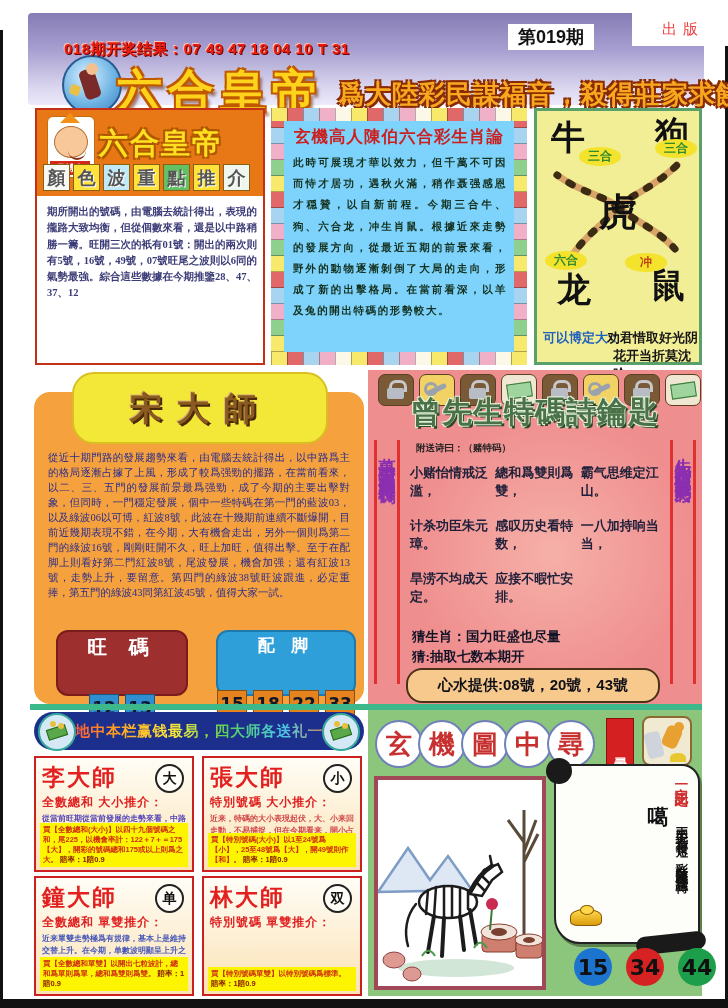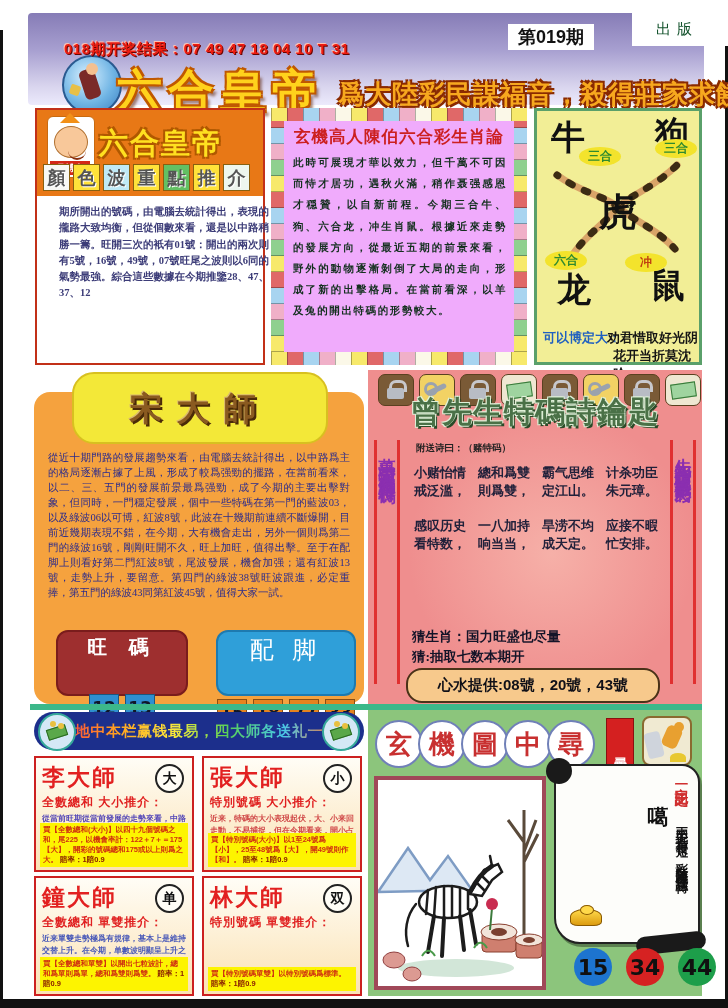--- a/index.html
+++ b/index.html
@@ -8,21 +8,21 @@
   .abs{position:absolute;}
   .edge{position:absolute;background:#111;}
   
   #banner{left:28px;top:13px;width:676px;height:92px;border-radius:4px;
     background:linear-gradient(180deg,#867cb6 0%,#a79fd0 40%,#d9d5ee 80%,#eceafc 100%);}
   .result-text{left:36px;top:27px;font-size:15px;font-weight:bold;color:#ee1c10;letter-spacing:.5px;
     text-shadow:1px 1px 0 #6a0400,-1px -1px 0 #ffc0b0;white-space:nowrap;}
   .issue-box{left:508px;top:24px;width:86px;height:26px;background:#fff;display:flex;align-items:center;justify-content:center;
     font-size:18px;font-weight:bold;color:#111;}
   .publish-box{left:632px;top:12px;width:96px;height:34px;background:#fff;display:flex;align-items:center;
-    font-size:15px;color:#14532d;letter-spacing:6px;padding-left:24px;box-sizing:border-box;}
+    font-size:15px;color:#ef4444;letter-spacing:6px;padding-left:30px;box-sizing:border-box;}
   .mascot{left:34px;top:42px;width:56px;height:56px;border-radius:50%;
     background:radial-gradient(circle at 40% 35%,#d8f0ff 0%,#6fb4e4 55%,#3a7ec0 100%);
     border:2px solid #2a5a90;overflow:hidden;}
   .mascot .fig{position:absolute;left:18px;top:12px;width:16px;height:30px;background:#7a2a28;border-radius:5px;transform:rotate(-18deg);}
   .mascot .head{position:absolute;left:22px;top:6px;width:12px;height:12px;border-radius:50%;background:#f4c090;}
   .mascot .star{position:absolute;left:6px;top:28px;width:10px;height:10px;background:#e8c048;border-radius:2px;transform:rotate(20deg);}
   .main-title{left:88px;top:48px;font-size:46px;font-weight:bold;color:#ffd21c;letter-spacing:6px;white-space:nowrap;
     font-family:"Liberation Sans",sans-serif;
     text-shadow:-2px -2px 0 #c05800,2px -2px 0 #c05800,-2px 2px 0 #c05800,2px 2px 0 #c05800,4px 5px 3px rgba(90,30,0,.55);}
   .sub-title{left:310px;top:64px;font-size:26px;font-weight:bold;color:#f7a81e;letter-spacing:1px;white-space:nowrap;
@@ -37,28 +37,28 @@
   .doctor .band{position:absolute;left:2px;bottom:2px;width:40px;height:14px;background:#d42818;color:#fff;font-size:9px;
     display:flex;align-items:center;justify-content:center;font-weight:bold;}
   .brand-sm{position:absolute;left:62px;top:14px;font-size:29px;font-weight:bold;color:#ffe020;letter-spacing:2px;white-space:nowrap;
     text-shadow:-2px -2px 0 #b05800,2px -2px 0 #b05800,-2px 2px 0 #b05800,2px 2px 0 #b05800;}
   .charrow{position:absolute;left:6px;top:54px;display:flex;gap:3px;}
   .charrow .cb{width:27px;height:27px;display:flex;align-items:center;justify-content:center;font-size:18px;font-weight:bold;
     color:#555;border:1px solid #886010;box-sizing:border-box;text-shadow:1px 1px 0 #fff;}
   .cb0{background:#f8f8f4;} .cb1{background:#ffe23a;} .cb2{background:#bfe9f5;} .cb3{background:#ffe23a;}
   .cb4{background:#63c063;} .cb5{background:#ffe23a;} .cb6{background:#eef6ee;}
   .color-body{position:absolute;left:10px;top:94px;width:210px;font-family:"Liberation Serif",serif;font-weight:bold;
-    font-size:10.5px;line-height:1.55;color:#3c3c78;text-align:justify;margin-left:12px;}
+    font-size:10.5px;line-height:1.55;color:#3c3c78;text-align:justify;}
   .ballzone{position:absolute;left:0;top:278px;width:230px;height:84px;}
   .dball{position:absolute;border-radius:50%;}
   .mainball{position:absolute;border-radius:50%;display:flex;align-items:center;justify-content:center;
     font-size:25px;font-weight:bold;color:#101820;font-family:"DejaVu Sans",sans-serif;
     box-shadow:inset -4px -6px 10px rgba(0,0,0,.35),inset 4px 6px 8px rgba(255,255,255,.45);}
   
-  #zodiacTalk{left:271px;top:108px;width:256px;height:257px;background:#f0abfc;box-sizing:border-box;}
+  #zodiacTalk{left:271px;top:108px;width:256px;height:257px;background:#7dd3fc;box-sizing:border-box;}
   .tband{position:absolute;background:
      repeating-linear-gradient(90deg,rgba(0,0,0,.30) 0 1px,transparent 1px 16px),
      repeating-linear-gradient(90deg,#f7e96b 0 16px,#e06868 16px 32px,#a8d4f0 32px 48px,#f0b0c8 48px 64px,#fbf8e8 64px 80px);}
   .tbandv{position:absolute;background:
      repeating-linear-gradient(0deg,rgba(0,0,0,.30) 0 1px,transparent 1px 16px),
      repeating-linear-gradient(0deg,#f7e96b 0 16px,#8fd08f 16px 32px,#f0b0c8 32px 48px,#a8d4f0 48px 64px,#e06868 64px 80px);}
   .zt-title{position:absolute;left:0;top:18px;width:100%;text-align:center;font-size:16.5px;font-weight:bold;color:#cc2020;
     letter-spacing:1px;white-space:nowrap;}
   .zt-body{position:absolute;left:22px;top:44px;width:214px;font-size:10.5px;line-height:2.02;letter-spacing:1.6px;
     color:#14301f;font-weight:bold;font-family:"Liberation Serif",serif;text-align:justify;}
@@ -80,21 +80,21 @@
     text-shadow:2px 2px 0 #4a2a08,-1px -1px 0 #d8b870;}
   .song-sub{font-size:22px;font-weight:bold;color:#18a392;letter-spacing:2px;line-height:1.15;
     text-shadow:-1px -1px 0 #fff,1px -1px 0 #fff,-1px 1px 0 #fff,1px 1px 0 #fff,2px 2px 0 #0a5a50;}
   .song-body{position:absolute;left:14px;top:58px;width:302px;font-size:10.5px;line-height:1.43;color:#2b2b8c;
     font-weight:normal;font-family:"Liberation Serif",serif;text-align:justify;}
   .wangbox{position:absolute;left:22px;top:238px;width:128px;height:62px;background:#9e2f2f;border-radius:12px;
     border:2px solid #7a1c1c;display:flex;flex-direction:column;align-items:center;}
   .wangbox .lbl{font-size:20px;font-weight:bold;color:#fff;letter-spacing:8px;margin-top:2px;}
   .peibox{position:absolute;left:182px;top:238px;width:136px;height:62px;background:#2f9fd9;border-radius:12px;
     border:2px solid #1d7ab0;display:flex;flex-direction:column;align-items:center;}
-  .peibox .lbl{font-size:24px;font-weight:normal;color:#fff;letter-spacing:6px;margin-top:2px;}
+  .peibox .lbl{font-size:17px;font-weight:bold;color:#fff;letter-spacing:6px;margin-top:2px;}
   .tilerow{display:flex;gap:6px;margin-top:1px;}
   .ntile{width:28px;height:25px;display:flex;align-items:center;justify-content:center;font-size:17px;font-weight:bold;
     color:#101828;font-family:"DejaVu Sans",sans-serif;border:1px solid rgba(0,0,0,.4);margin-top:32px;}
   .ntile.blue{background:#2f8fd0;} .ntile.orange{background:#e5831f;}
   
   #zengPanel{left:368px;top:370px;width:334px;height:334px;background:#ef8e8e;
     background-image:radial-gradient(circle at 55% 55%,#f6b0a8 0%,rgba(246,176,168,0) 55%);}
   .charms{position:absolute;left:10px;top:4px;display:flex;gap:5px;}
   .charm{width:34px;height:30px;border-radius:7px;border:1px solid #5a4020;position:relative;}
   .charm.l{background:#7a5a36;} .charm.t{background:#f2d264;} .charm.n{background:#efe7d2;}
@@ -103,22 +103,22 @@
   .charm.t::before{content:"";position:absolute;left:6px;top:12px;width:21px;height:5px;background:#9aa2ae;border-radius:3px;transform:rotate(-25deg);}
   .charm.t::after{content:"";position:absolute;left:4px;top:7px;width:8px;height:8px;border:3px solid #9aa2ae;border-radius:50%;}
   .charm.n::before{content:"";position:absolute;left:5px;top:8px;width:23px;height:13px;background:#9fd49f;border:1px solid #3a7a3a;transform:rotate(-8deg);}
   .zeng-title{position:absolute;left:0;top:22px;width:100%;text-align:center;font-size:30px;font-weight:bold;color:#4a7147;
     letter-spacing:1px;white-space:nowrap;z-index:2;
     text-shadow:-1px -1px 0 #dff0d8,1px -1px 0 #dff0d8,-1px 1px 0 #dff0d8,2px 2px 0 #2a4a28;}
   .vstrip{position:absolute;top:70px;height:244px;width:26px;writing-mode:vertical-rl;display:flex;align-items:center;
     font-size:17px;font-weight:bold;color:#8b2fb0;letter-spacing:3px;border-left:3px solid #e03030;border-right:3px solid #e03030;
     justify-content:flex-start;padding-top:4px;box-sizing:border-box;}
   .zeng-intro{position:absolute;left:48px;top:72px;font-size:9.5px;color:#222;font-weight:bold;}
-  .zeng-poems{position:absolute;left:42px;top:94px;width:252px;display:grid;grid-template-columns:1fr 1fr 1fr 1fr;
-    row-gap:17px;column-gap:4px;font-size:13px;font-weight:bold;color:#20203a;font-family:"Liberation Serif",serif;text-align:center;}
+  .zeng-poems{position:absolute;left:42px;top:94px;width:252px;display:grid;grid-template-columns:1fr 1fr 1fr;
+    row-gap:17px;column-gap:4px;font-size:13px;font-weight:bold;color:#20203a;font-family:"Liberation Serif",serif;}
   .guess1{position:absolute;left:44px;top:258px;font-size:13.5px;font-weight:bold;color:#141428;font-family:"Liberation Serif",serif;}
   .guess2{position:absolute;left:44px;top:278px;font-size:13.5px;font-weight:bold;color:#141428;font-family:"Liberation Serif",serif;}
   .tipbox{position:absolute;left:38px;top:298px;width:250px;height:31px;background:#f7c98c;border:2px solid #4a3218;border-radius:16px;
     display:flex;align-items:center;justify-content:center;font-size:15px;font-weight:bold;color:#101018;}
   
   .divider{left:30px;top:704px;width:672px;height:6px;background:#3cb88a;}
   
   #mastersBanner{left:34px;top:712px;width:330px;height:38px;background:#1c2f8c;border-radius:19px;display:flex;align-items:center;justify-content:center;}
   .coin{position:absolute;width:34px;height:34px;border-radius:50%;background:#d4e8f6;border:2px solid #35a89a;top:1px;}
   .coin::before{content:"";position:absolute;left:7px;top:12px;width:18px;height:9px;background:#5aa84a;border:1px solid #2a6a22;transform:rotate(-18deg);}

